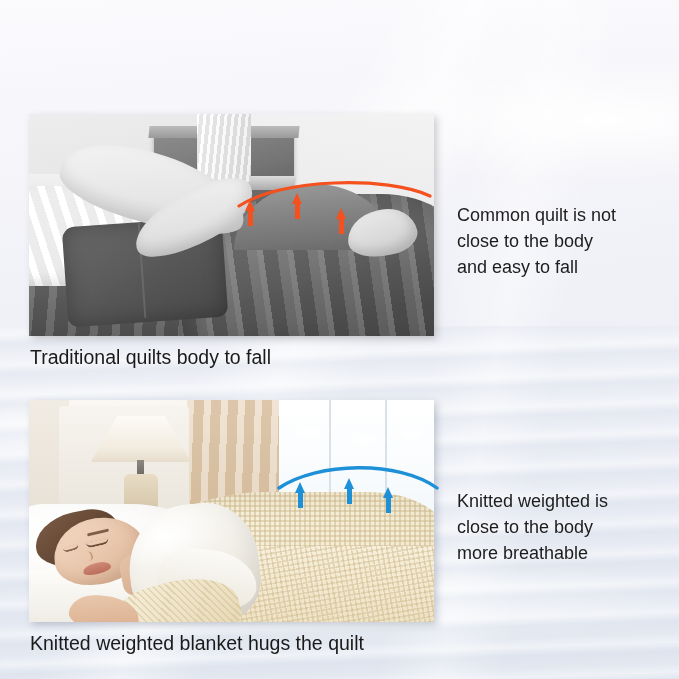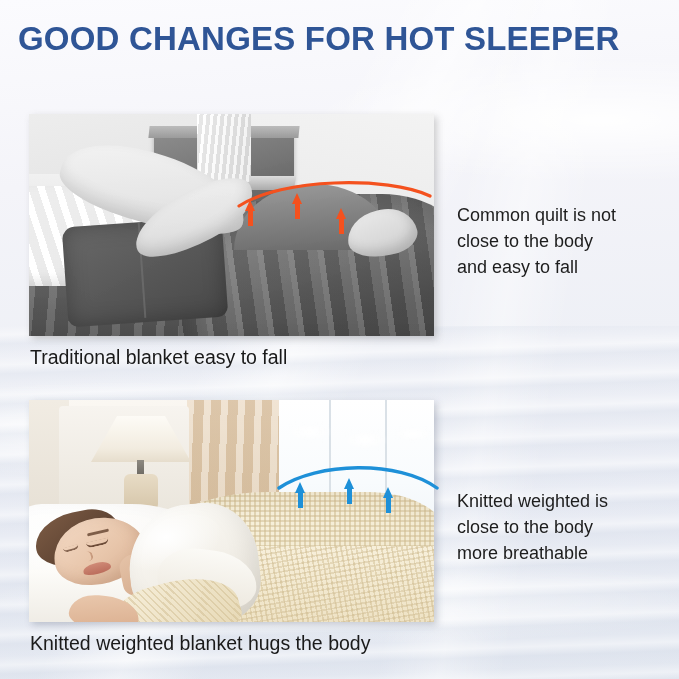--- a/index.html
+++ b/index.html
@@ -408,21 +408,20 @@
   }
 </style>
 </head>
 <body>
 
 <div id="page">
 
   <div id="sheen"></div>
 
   <div id="header">
-    <div id="title">GOOD CHANGES FOR HOT SLEEPER</div>
   </div>
 
   <div class="row" id="row-traditional">
 
     <div class="photo" id="photo-traditional">
       <div class="p1-wall"></div>
       <div class="p1-wall-right"></div>
       <div class="p1-headboard"></div>
       <div class="p1-nightstand"></div>
       <div class="p1-nightstand-top"></div>
@@ -458,21 +457,21 @@
         <span class="shaft" style="background:#f4511e; height:15px;"></span>
       </span>
     </div>
 
     <div class="callout" id="callout-traditional">
       <div class="line">Common quilt is not</div>
       <div class="line">close to the body</div>
       <div class="line">and easy to fall</div>
     </div>
 
-    <div class="caption">Traditional blanket easy to fall</div>
+    <div class="caption">Traditional quilts body to fall</div>
   </div>
 
   <div class="row" id="row-knitted">
 
     <div class="photo" id="photo-knitted">
       <div class="p2-wall"></div>
       <div class="p2-window"></div>
       <div class="p2-win-pane" style="left:300px;"></div>
       <div class="p2-win-pane" style="left:356px;"></div>
       <div class="p2-sheer"></div>
@@ -518,16 +517,16 @@
         <span class="shaft" style="background:#1e90d8; height:15px;"></span>
       </span>
     </div>
 
     <div class="callout" id="callout-knitted">
       <div class="line">Knitted weighted is</div>
       <div class="line">close to the body</div>
       <div class="line">more breathable</div>
     </div>
 
-    <div class="caption">Knitted weighted blanket hugs the body</div>
+    <div class="caption">Knitted weighted blanket hugs the quilt</div>
   </div>
 
 </div>
 
 </body></html>

